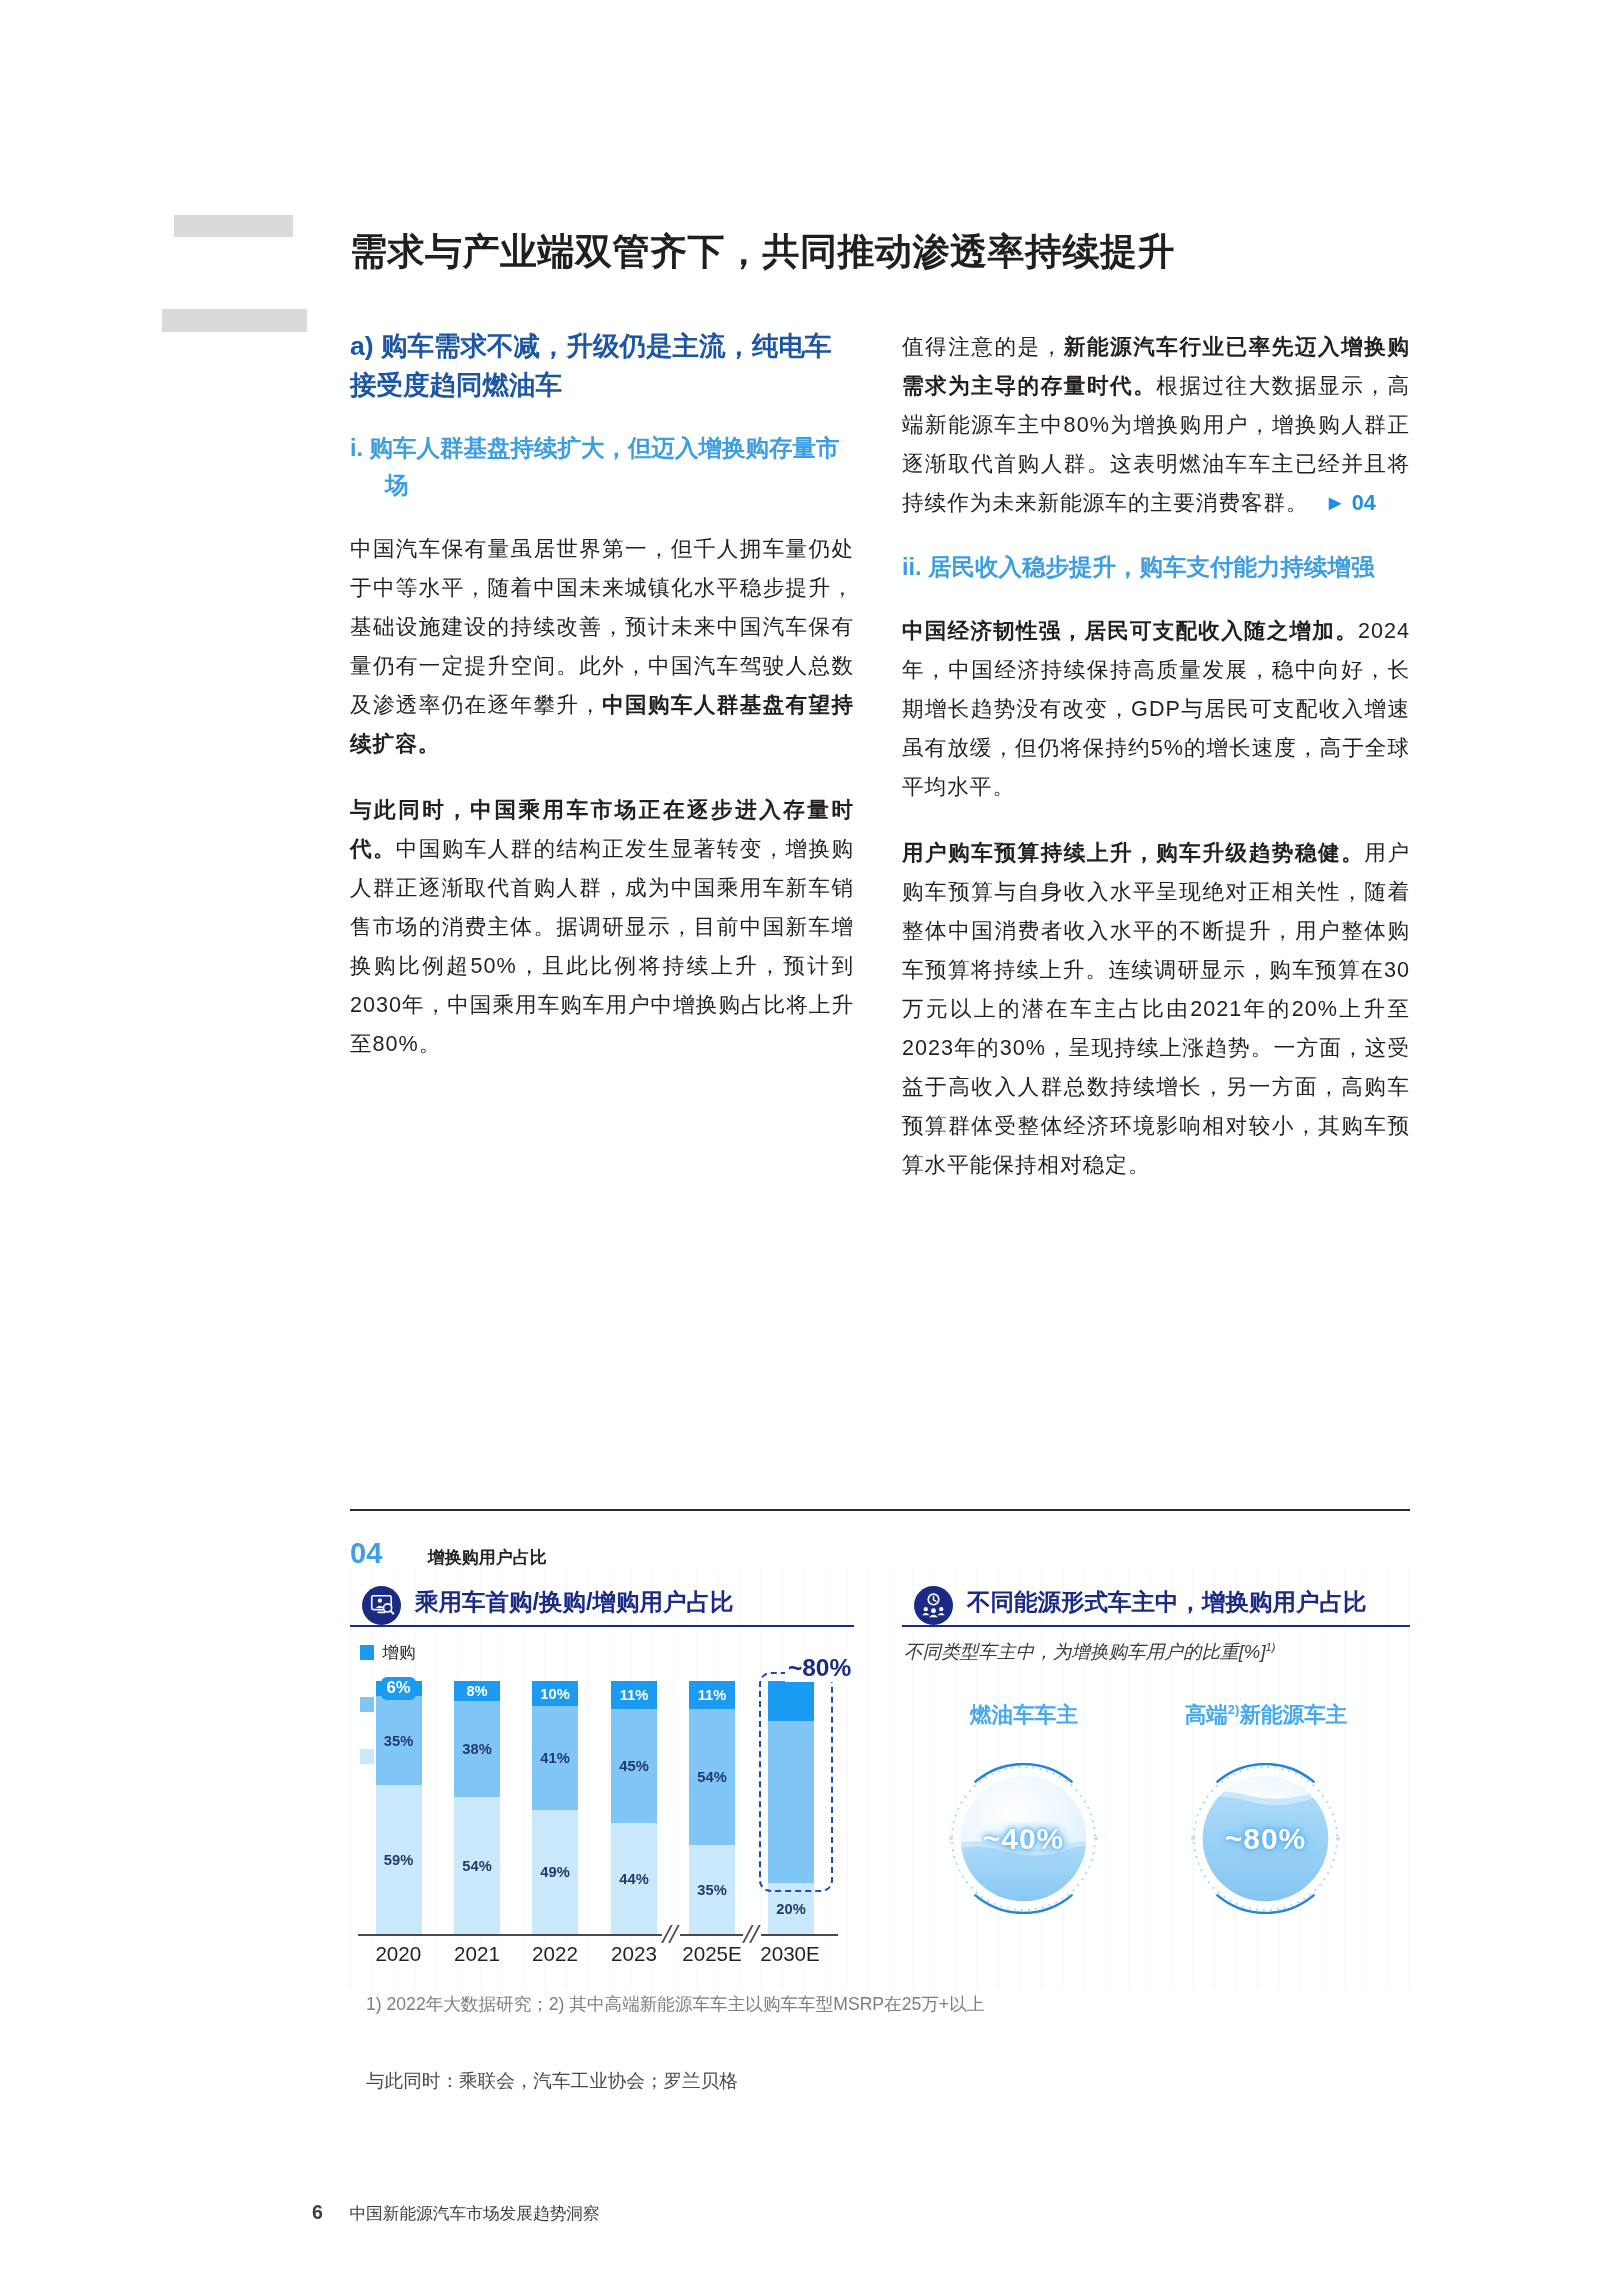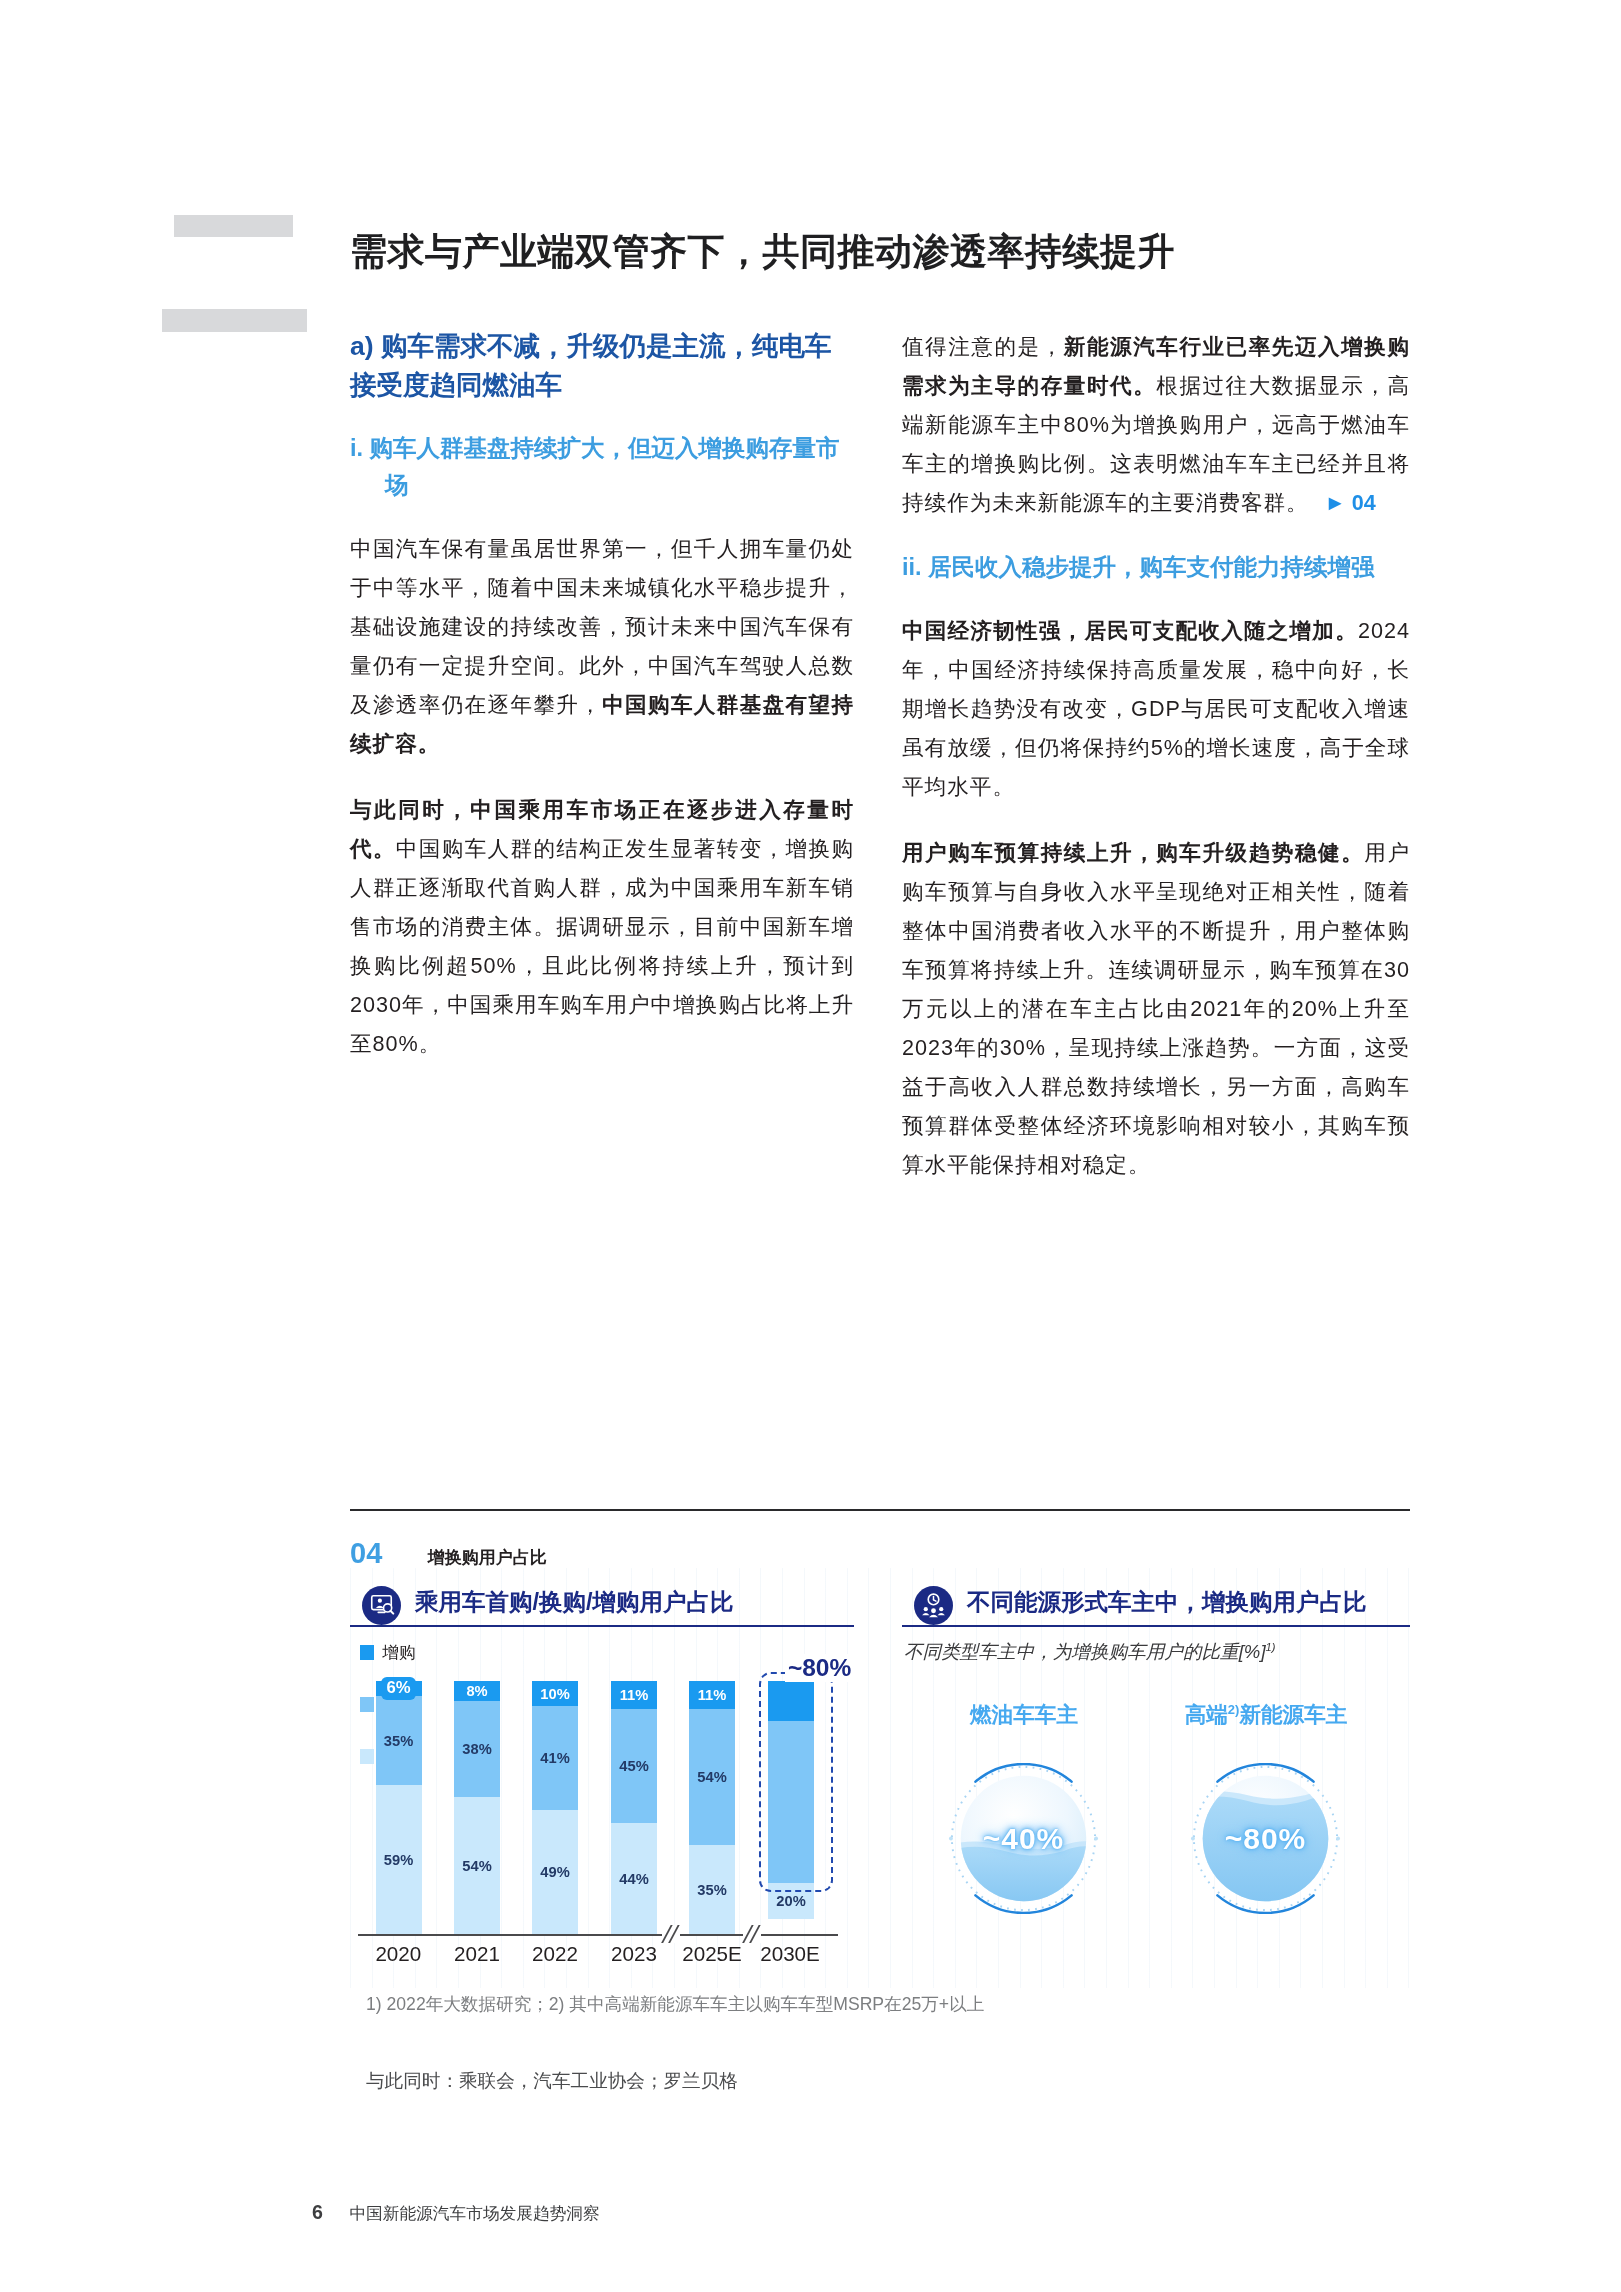--- a/index.html
+++ b/index.html
@@ -76,21 +76,21 @@
   <h1 class="main-title">需求与产业端双管齐下，共同推动渗透率持续提升</h1>
 
   <div class="col col-left">
     <h3>a) 购车需求不减，升级仍是主流，纯电车接受度趋同燃油车</h3>
     <h4>i. 购车人群基盘持续扩大，但迈入增换购存量市场</h4>
     <p><span>中国汽车保有量虽居世界第一，但千人拥车量仍处于中等水平，随着中国未来城镇化水平稳步提升，基础设施建设的持续改善，预计未来中国汽车保有量仍有一定提升空间。此外，中国汽车驾驶人总数及渗透率仍在逐年攀升，</span><strong>中国购车人群基盘有望持续扩容。</strong></p>
     <p><strong>与此同时，中国乘用车市场正在逐步进入存量时代。</strong><span>中国购车人群的结构正发生显著转变，增换购人群正逐渐取代首购人群，成为中国乘用车新车销售市场的消费主体。据调研显示，目前中国新车增换购比例超50%，且此比例将持续上升，预计到2030年，中国乘用车购车用户中增换购占比将上升至80%。</span></p>
   </div>
 
   <div class="col col-right">
-    <p><span>值得注意的是，</span><strong>新能源汽车行业已率先迈入增换购需求为主导的存量时代。</strong><span>根据过往大数据显示，高端新能源车主中80%为增换购用户，远高于燃油车车主的增换购比例。这表明燃油车车主已经并且将持续作为未来新能源车的主要消费客群。</span><span class="ref-04">► 04</span></p>
+    <p><span>值得注意的是，</span><strong>新能源汽车行业已率先迈入增换购需求为主导的存量时代。</strong><span>根据过往大数据显示，高端新能源车主中80%为增换购用户，增换购人群正逐渐取代首购人群。这表明燃油车车主已经并且将持续作为未来新能源车的主要消费客群。</span><span class="ref-04">► 04</span></p>
     <h4>ii. 居民收入稳步提升，购车支付能力持续增强</h4>
     <p><strong>中国经济韧性强，居民可支配收入随之增加。</strong><span>2024年，中国经济持续保持高质量发展，稳中向好，长期增长趋势没有改变，GDP与居民可支配收入增速虽有放缓，但仍将保持约5%的增长速度，高于全球平均水平。</span></p>
     <p><strong>用户购车预算持续上升，购车升级趋势稳健。</strong><span>用户购车预算与自身收入水平呈现绝对正相关性，随着整体中国消费者收入水平的不断提升，用户整体购车预算将持续上升。连续调研显示，购车预算在30万元以上的潜在车主占比由2021年的20%上升至2023年的30%，呈现持续上涨趋势。一方面，这受益于高收入人群总数持续增长，另一方面，高购车预算群体受整体经济环境影响相对较小，其购车预算水平能保持相对稳定。</span></p>
   </div>
 
   <div class="figure-rule"></div>
 
   <div class="figure-head">
     <span class="figure-num">04</span>
     <span class="figure-title">增换购用户占比</span>
@@ -187,21 +187,21 @@
               <span class="seg-label">54%</span>
             </div>
             <div class="seg" style="height: 89px; background: rgb(201, 232, 252);">
               <span class="seg-label">35%</span>
             </div>
           </div>
           <div class="year" style="left: 323px;">2025E</div>
           <div class="bar" style="left: 418px;">
             <div class="seg" style="height: 40px; background: rgb(26, 154, 240);"></div>
             <div class="seg" style="height: 162px; background: rgb(127, 198, 247);"></div>
-            <div class="seg" style="height: 36px; background: rgb(201, 232, 252);">
+            <div class="seg" style="height: 51px; background: rgb(201, 232, 252);">
               <span class="seg-label">20%</span>
             </div>
           </div>
           <div class="year" style="left: 401px;">2030E</div>
         </div>
     </div>
 
     <div class="panel panel-right">
       <div class="panel-head">
         <svg class="panel-icon" viewBox="0 0 48 48">

